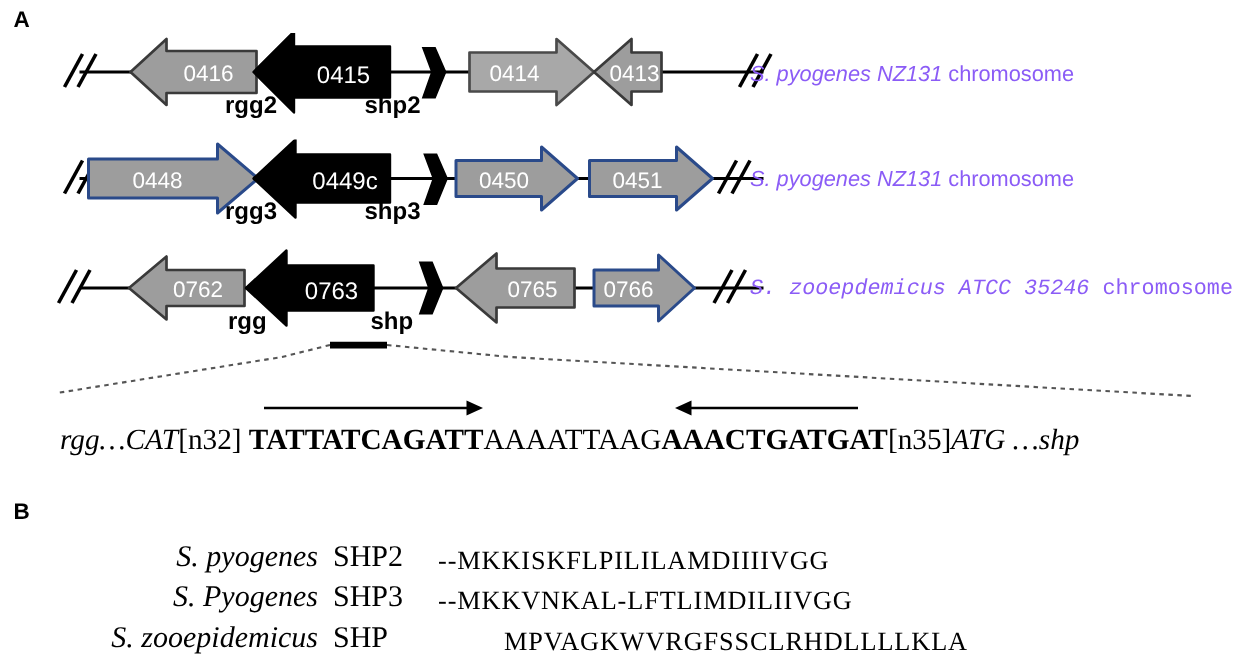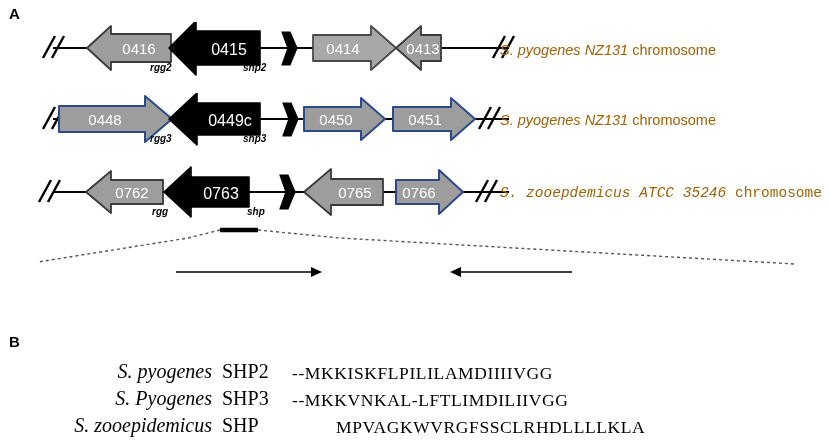--- a/index.html
+++ b/index.html
@@ -19,29 +19,28 @@
     font-size:15px;
     line-height:15px;
   }
   .row{position:absolute;left:0;width:500px;height:60px;padding-left:31px;}
   .row svg{display:block;}
   .chrom-label{
     position:absolute;
     font-family:"Liberation Sans", sans-serif;
     font-size:14.5px;
     white-space:nowrap;
-    color:#a16207;
+    color:#8b5cf6;
   }
   .chrom-label i{font-style:italic;}
   .gene-name{
     position:absolute;
     font-family:"Liberation Sans", sans-serif;
-    font-style:italic;
     font-weight:bold;
-    font-size:10px;
+    font-size:16px;
     white-space:nowrap;
   }
   .seqline{
     position:absolute;
     font-family:"Liberation Serif", serif;
     font-size:19.5px;
     white-space:nowrap;
     letter-spacing:0px;
   }
   .seqline .ital{font-style:italic;}
@@ -218,20 +217,21 @@
     <g>
       <line x1="176" y1="10" x2="313" y2="10" stroke="#000" stroke-width="1.6"></line>
       <polygon points="322,10 311,5 311,15" fill="#000"></polygon>
     </g>
     <g>
       <line x1="459" y1="10" x2="572" y2="10" stroke="#000" stroke-width="1.6"></line>
       <polygon points="450,10 461,5 461,15" fill="#000"></polygon>
     </g>
   </svg>
 
+  <div class="seqline" style="left:40px;top:283px;"><span class="ital">rgg</span><span class="ital">…</span><span class="ital">CAT</span><span>[n32] </span><span class="bold">TATTATCAGATT</span><span>AAAATTAAG</span><span class="bold">AAACTGATGAT</span><span>[n35]</span><span class="ital">ATG</span><span class="ital"> …</span><span class="ital">shp</span></div>
 
   <div class="panel-letter" style="left:9px;top:334px;">B</div>
 
   <div class="sp-name" style="left:0px;width:212px;top:360px;">S. pyogenes</div>
   <div class="prot-name" style="left:222px;top:360px;">SHP2</div>
   <div class="prot-seq" style="left:292px;top:363px;">--MKKISKFLPILILAMDIIIIVGG</div>
 
   <div class="sp-name" style="left:0px;width:212px;top:387px;">S. Pyogenes</div>
   <div class="prot-name" style="left:222px;top:387px;">SHP3</div>
   <div class="prot-seq" style="left:292px;top:390px;">--MKKVNKAL-LFTLIMDILIIVGG</div>

